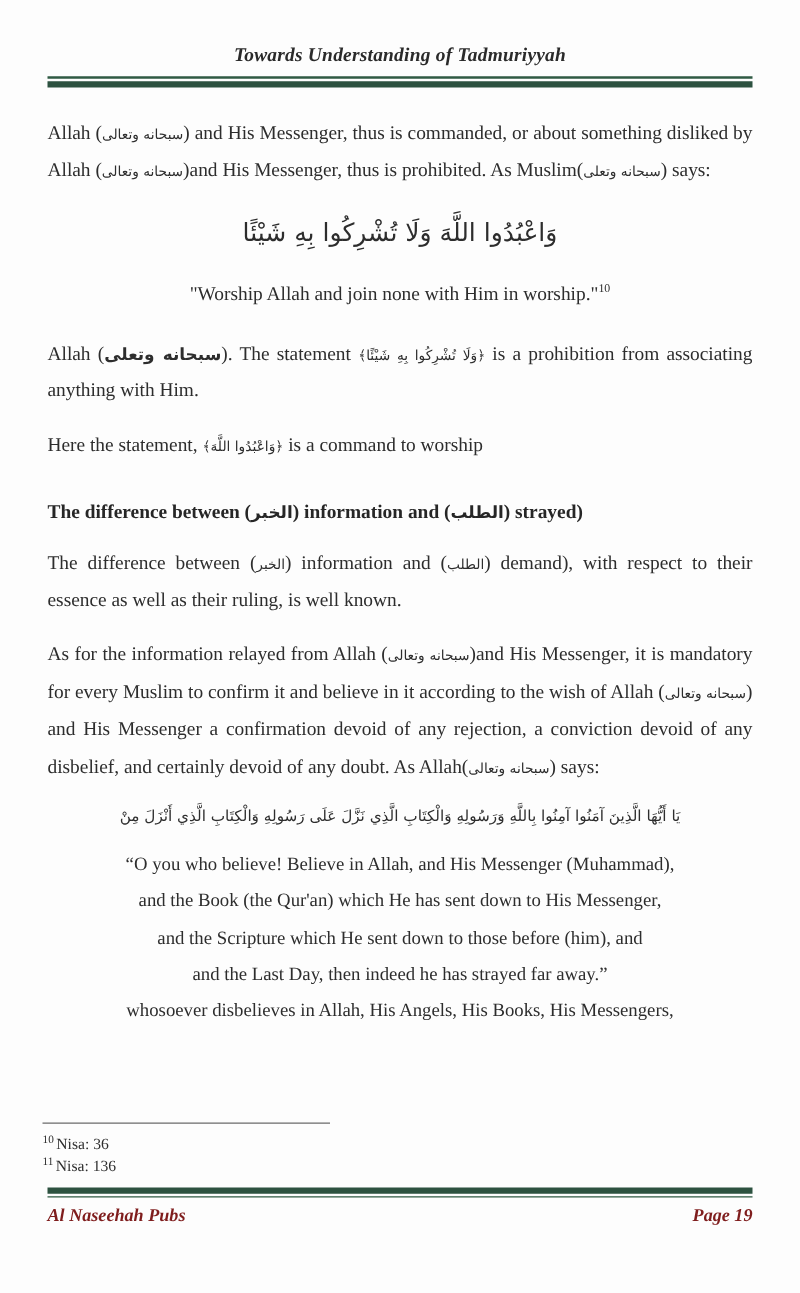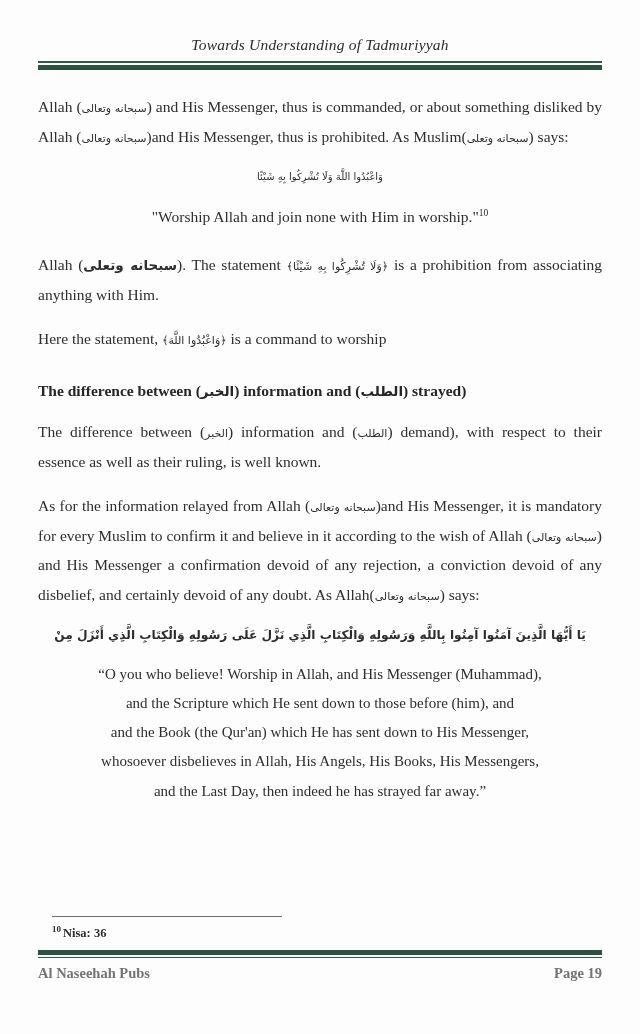--- a/index.html
+++ b/index.html
@@ -21,21 +21,21 @@
     box-sizing: border-box;
     padding: 0 38px;
     position: relative;
     background: #fdfdfd;
   }
 
   
   .running-head {
     padding-top: 36px;
     text-align: center;
-    font-weight: normal;
+    font-weight: bold;
     font-style: italic;
     font-size: 15.5px;
     letter-spacing: 0.2px;
     color: #2a2a2a;
   }
   .rule-double {
     margin-top: 7px;
     height: 9px;
   }
   .rule-double .thin {
@@ -84,34 +84,33 @@
     font-size: 9.5px;
     vertical-align: super;
     line-height: 0;
   }
 
   
   .ayah {
     text-align: center;
     direction: rtl;
     font-family: "DejaVu Sans", sans-serif;
-    font-size: 10px;
+    font-size: 20px;
     line-height: 1.85;
     margin: 16px 0 16px 0;
     color: #2d2d2d;
   }
   .ayah-long {
     text-align: center;
     direction: rtl;
     font-family: "DejaVu Sans", sans-serif;
     font-size: 12.2px;
     line-height: 1.95;
     margin: 14px 0 10px 0;
     color: #2d2d2d;
-    font-weight: bold;
   }
   .ayah-long sup.fn {
     font-family: "Liberation Serif", serif;
   }
 
   .translation {
     text-align: center;
     font-size: 15.5px;
     line-height: 1.95;
     margin: 14px 22px 18px 22px;
@@ -135,24 +134,23 @@
   }
   h2.section-heading .ar,
   h2.section-heading .ar-bold {
     font-weight: bold;
     font-size: 13.5px;
   }
 
   
   .footnotes {
     position: absolute;
-    left: 52px;
+    left: 34px;
     right: 38px;
     bottom: 92px;
-    font-weight: bold;
   }
   .footnote-rule {
     width: 230px;
     height: 1px;
     background: #6b6b6b;
     margin-bottom: 7px;
   }
   .footnote {
     font-size: 12.5px;
     line-height: 1.45;
@@ -182,23 +180,24 @@
     background: transparent;
   }
   .footer .rule-double-footer .thin {
     height: 1.5px;
     background: #2f5a43;
   }
   .footer-row {
     display: flex;
     justify-content: space-between;
     align-items: flex-end;
+    font-style: italic;
     font-weight: bold;
     font-size: 14.5px;
-    color: #737373;
+    color: #7f1d1d;
   }
 </style>
 </head>
 <body>
 
 <div class="page">
 
   <div class="running-head">Towards Understanding of Tadmuriyyah</div>
   <div class="rule-double">
     <div class="thin"></div>
@@ -222,32 +221,33 @@
 
     <p class="para"><span>The difference between (</span><span class="ar">الخبر</span><span>) information and (</span><span class="ar">الطلب</span><span>) demand), with respect to their essence as well as their ruling, is well known.</span></p>
 
     <p class="para"><span>As for the information relayed from Allah (</span><span class="ar">سبحانه وتعالى</span><span>)and His Messenger, it is mandatory for every Muslim to confirm it and believe in it according to the wish of Allah (</span><span class="ar">سبحانه وتعالى</span><span>) and His Messenger a confirmation devoid of any rejection, a conviction devoid of any disbelief, and certainly devoid of any doubt. As Allah(</span><span class="ar">سبحانه وتعالى</span><span>) says:</span></p>
 
     <div class="ayah-long">
       <div>يَا أَيُّهَا الَّذِينَ آمَنُوا آمِنُوا بِاللَّهِ وَرَسُولِهِ وَالْكِتَابِ الَّذِي نَزَّلَ عَلَى رَسُولِهِ وَالْكِتَابِ الَّذِي أَنْزَلَ مِنْ</div>
     </div>
 
     <div class="translation-block">
-      <div>“O you who believe! Worship in Allah, and His Messenger (Muhammad),</div>
+      <div>“O you who believe! Believe in Allah, and His Messenger (Muhammad),</div>
+      <div>and the Book (the Qur'an) which He has sent down to His Messenger,</div>
       <div>and the Scripture which He sent down to those before (him), and</div>
-      <div>and the Book (the Qur'an) which He has sent down to His Messenger,</div>
+      <div>and the Last Day, then indeed he has strayed far away.”</div>
       <div>whosoever disbelieves in Allah, His Angels, His Books, His Messengers,</div>
-      <div>and the Last Day, then indeed he has strayed far away.”</div>
     </div>
 
   </div>
 
   <div class="footnotes">
     <div class="footnote-rule"></div>
     <div class="footnote"><sup>10</sup><span>Nisa: 36</span></div>
+    <div class="footnote"><sup>11</sup><span>Nisa: 136</span></div>
   </div>
 
   <div class="footer">
     <div class="rule-double-footer">
       <div class="thick"></div>
       <div class="gap"></div>
       <div class="thin"></div>
     </div>
     <div class="footer-row">
       <span>Al Naseehah Pubs</span>

